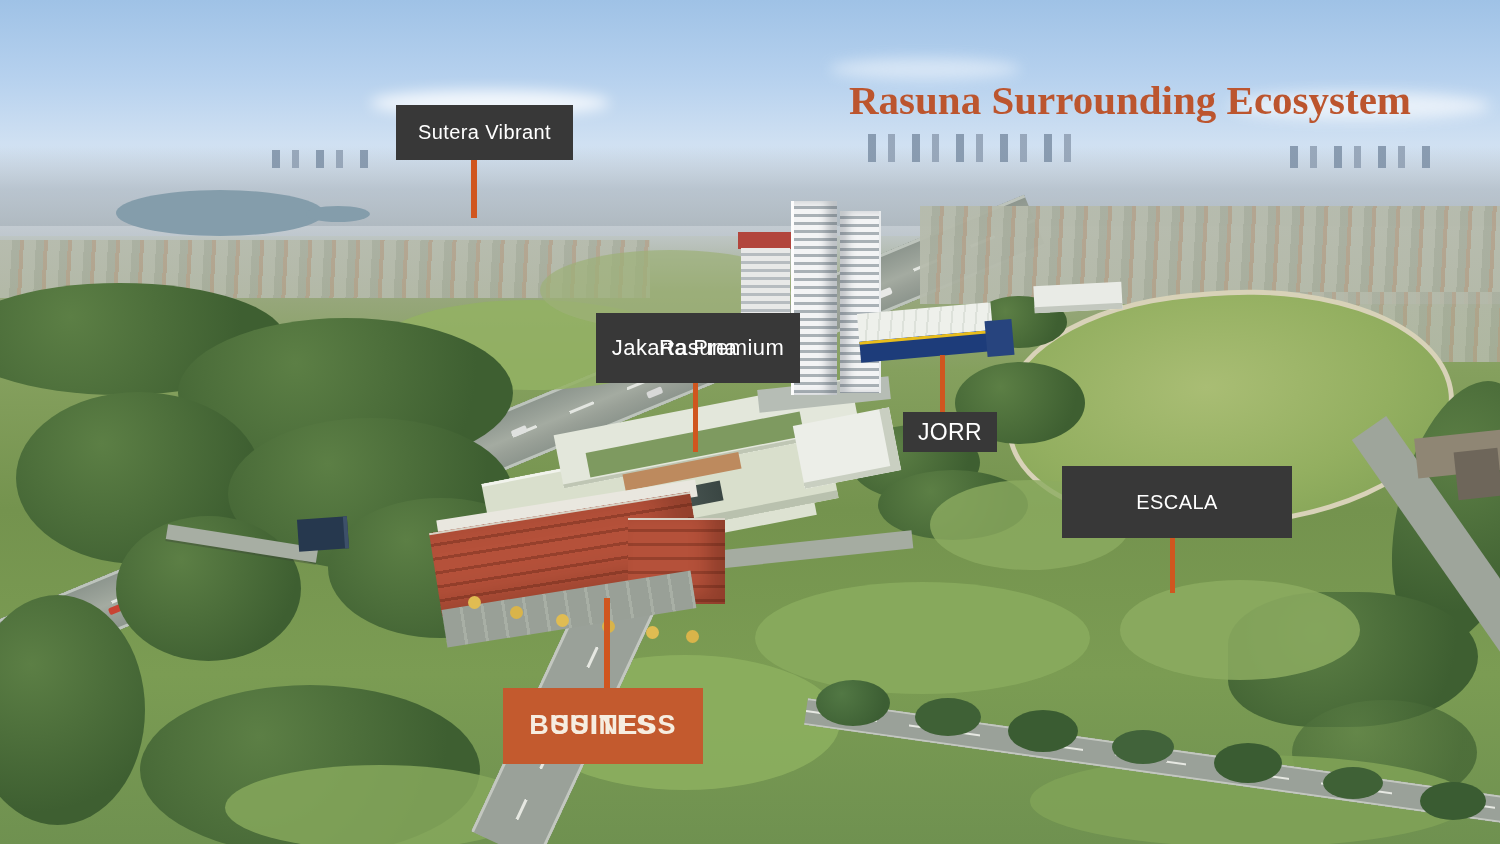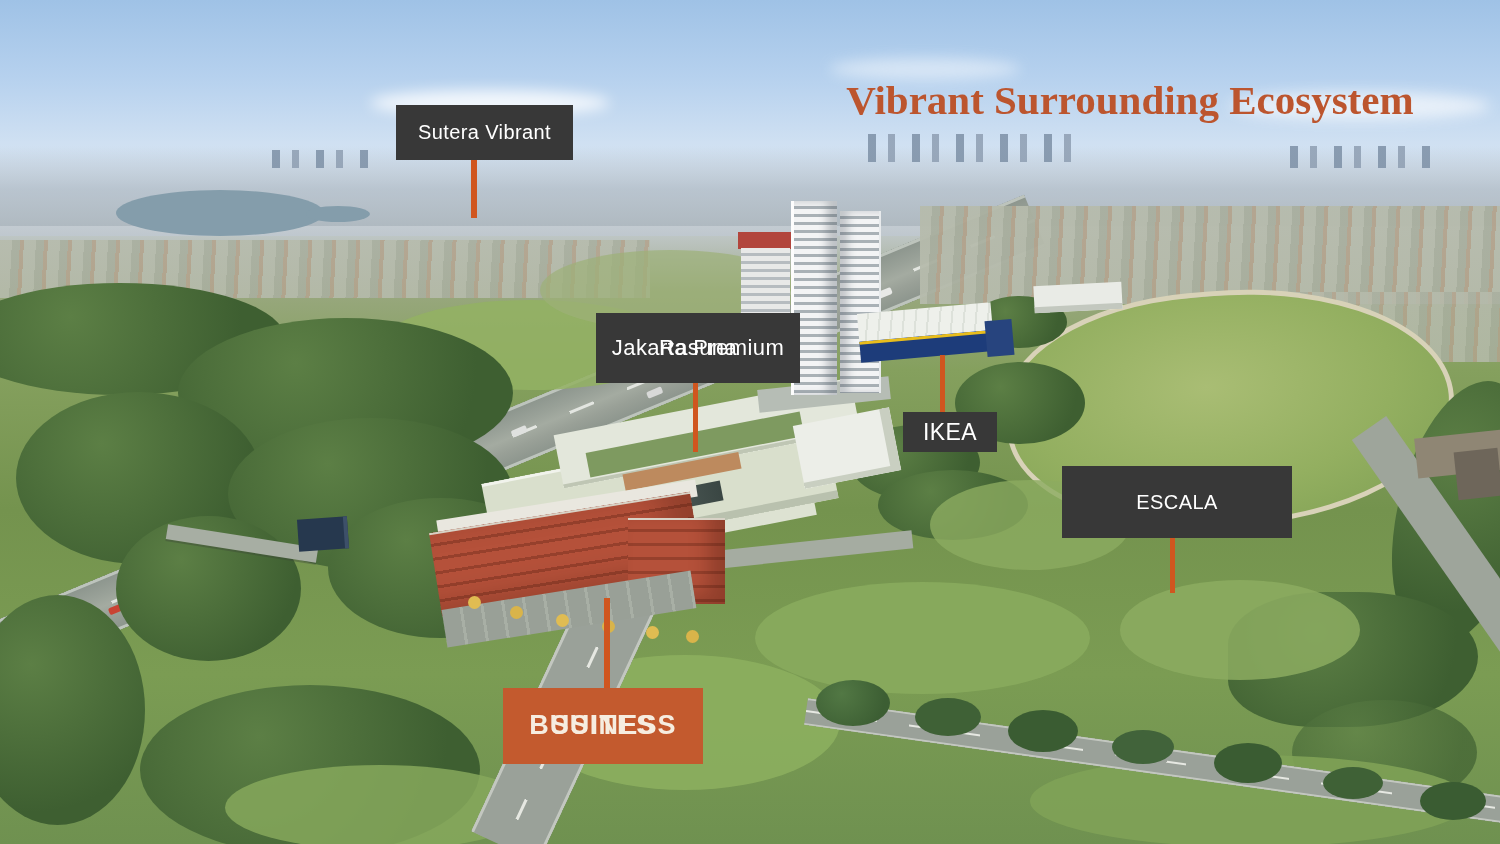--- a/index.html
+++ b/index.html
@@ -233,37 +233,37 @@
     <div id="decathlonb"></div>
     <div id="rb1"></div>
     <div id="rb2"></div>
     <div class="brick" id="brickroof"></div>
     <div class="brick" id="brickmain"></div>
     <div id="brickwing"></div>
     <div id="parkingB"></div>
     <div class="ytrees"></div>
   </div>
 
-  <h1 class="title">Vibrant Surrounding Ecosystem</h1>
+  <h1 class="title">Rasuna Surrounding Ecosystem</h1>
 
   <div class="callout dark" id="co-sutera">
     <div>Sutera Vibrant</div>
     <div class="pointer"></div>
   </div>
 
 
 
   <div class="callout dark" id="co-jpo">
     <div>Jakarta Premium</div>
     <div>Rasuna</div>
     <div class="pointer"></div>
   </div>
 
   <div class="callout dark" id="co-ikea">
-    <div>IKEA</div>
+    <div>JORR</div>
     <div class="pointer"></div>
   </div>
 
   <div class="callout dark" id="co-escala">
     <div>ESCALA</div>
     <div class="pointer"></div>
   </div>
 
   <div class="callout accent" id="co-business">
     <div>BUSINESS</div>

